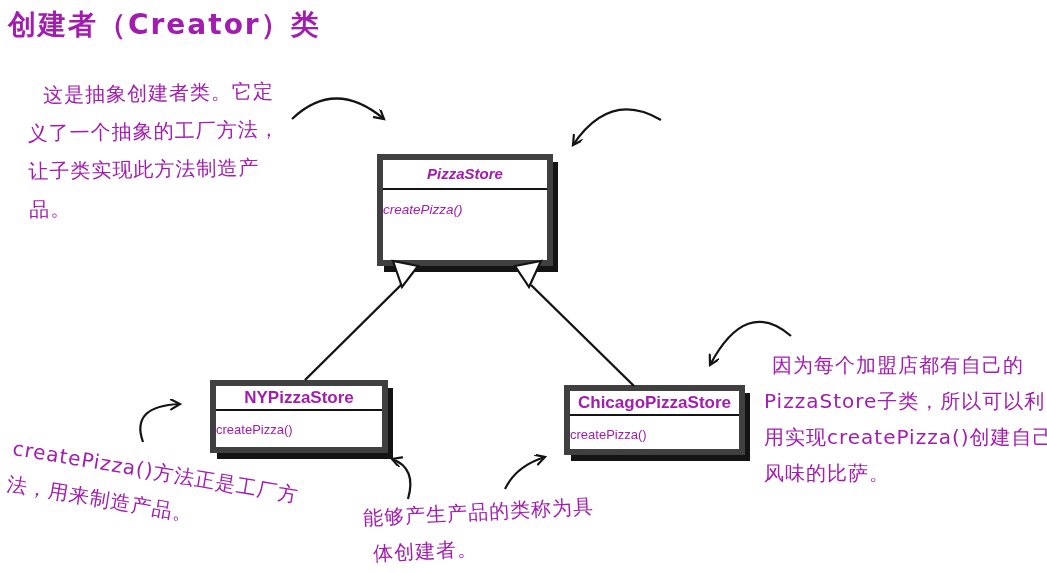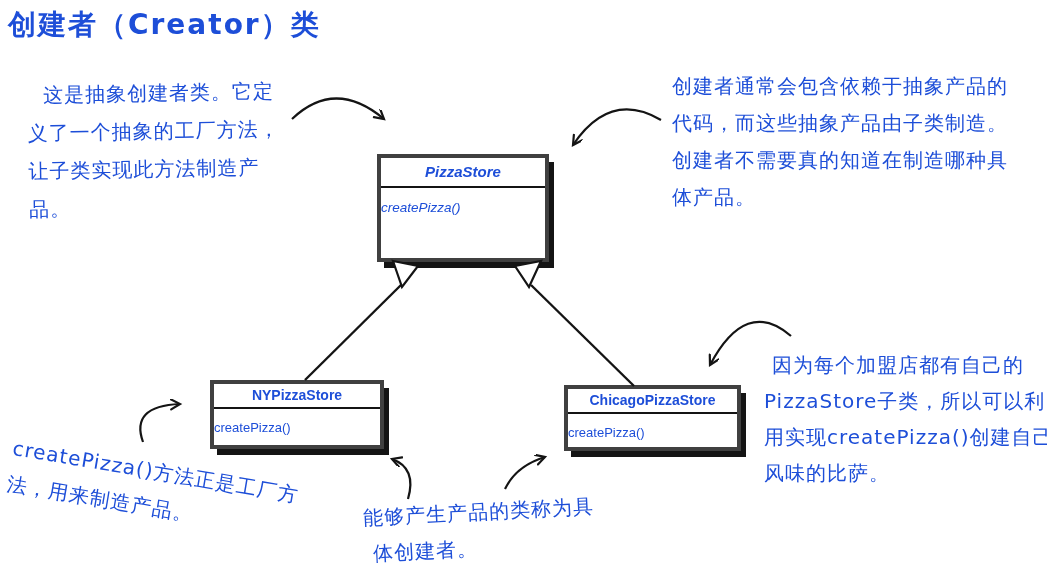--- a/index.html
+++ b/index.html
@@ -1,57 +1,57 @@
 <!DOCTYPE html>
 <html><head>
 <meta charset="utf-8">
 <style>
   html,body { margin:0; padding:0; background:#ffffff; }
   .canvas {
     position:relative; width:1047px; height:573px; background:#ffffff;
-    color:#1d4ed8; overflow:hidden;
+    color:#a21caf; overflow:hidden;
     font-family:"DejaVu Sans", sans-serif;
   }
   .page-title {
     position:absolute; left:8px; top:6px;
     font-size:28px; font-weight:bold; letter-spacing:2px;
     font-family:"DejaVu Sans", sans-serif;
   }
   .handnote { position:absolute; font-size:20px; line-height:38px; letter-spacing:1px; white-space:nowrap; }
   .handnote .line { white-space:nowrap; }
   .indent16 { padding-left:16px; }
   .indent8  { padding-left:8px; }
 
   .note-abstract  { left:28px;  top:74px;  transform:rotate(-1deg); }
   .note-depends   { left:672px; top:68px;  line-height:37px; }
   .note-factory   { left:16px;  top:430px; transform:rotate(9.5deg); transform-origin:0 0; line-height:36px; }
   .note-concrete  { left:364px; top:494px; transform:rotate(-3deg); line-height:36px; }
   .note-franchise { left:764px; top:347px; line-height:36px; }
 
   .uml-box {
     position:absolute; background:#ffffff;
-    border:4px solid #404040;
+    border:6px solid #404040;
     box-shadow:6px 7px 0 -1px #141414;
     z-index:2;
     font-family:"Liberation Sans", sans-serif;
   }
   .uml-title {
     border-bottom:2px solid #141414; text-align:center;
     font-weight:bold; font-size:15px;
   }
   .uml-title.abstract { font-style:italic; }
   .uml-methods { padding:8px 0 0 0; font-size:13.5px; }
   .uml-methods .method { line-height:23px; }
   .method.abstract { font-style:italic; }
 
   .box-pizzastore { left:377px; top:154px; width:164px; height:100px; }
   .box-pizzastore .uml-title { height:28px; line-height:28px; }
   .box-ny { left:210px; top:380px; width:166px; height:61px; }
   .box-chicago { left:564px; top:385px; width:169px; height:58px; }
-  .box-ny .uml-title, .box-chicago .uml-title { height:23px; line-height:23px; font-size:14px; }
+  .box-ny .uml-title, .box-chicago .uml-title { height:23px; line-height:23px; font-size:17px; }
   .box-ny .uml-methods, .box-chicago .uml-methods { padding-top:7px; font-size:13px; }
 
   .wires { position:absolute; left:0; top:0; z-index:4; pointer-events:none; }
 </style>
 </head>
 <body>
 
 <div class="canvas">
 
   <div class="page-title">创建者（Creator）类</div>
@@ -98,26 +98,20 @@
     </div>
   </div>
 
   <div class="handnote note-abstract">
     <div class="line indent16">这是抽象创建者类。它定</div>
     <div class="line">义了一个抽象的工厂方法，</div>
     <div class="line">让子类实现此方法制造产</div>
     <div class="line">品。</div>
   </div>
 
-  <div class="handnote note-depends">
-    <div class="line">创建者通常会包含依赖于抽象产品的</div>
-    <div class="line">代码，而这些抽象产品由子类制造。</div>
-    <div class="line">创建者不需要真的知道在制造哪种具</div>
-    <div class="line">体产品。</div>
-  </div>
 
   <div class="handnote note-factory">
     <div class="line">createPizza()方法正是工厂方</div>
     <div class="line">法，用来制造产品。</div>
   </div>
 
   <div class="handnote note-concrete">
     <div class="line">能够产生产品的类称为具</div>
     <div class="line indent8">体创建者。</div>
   </div>

